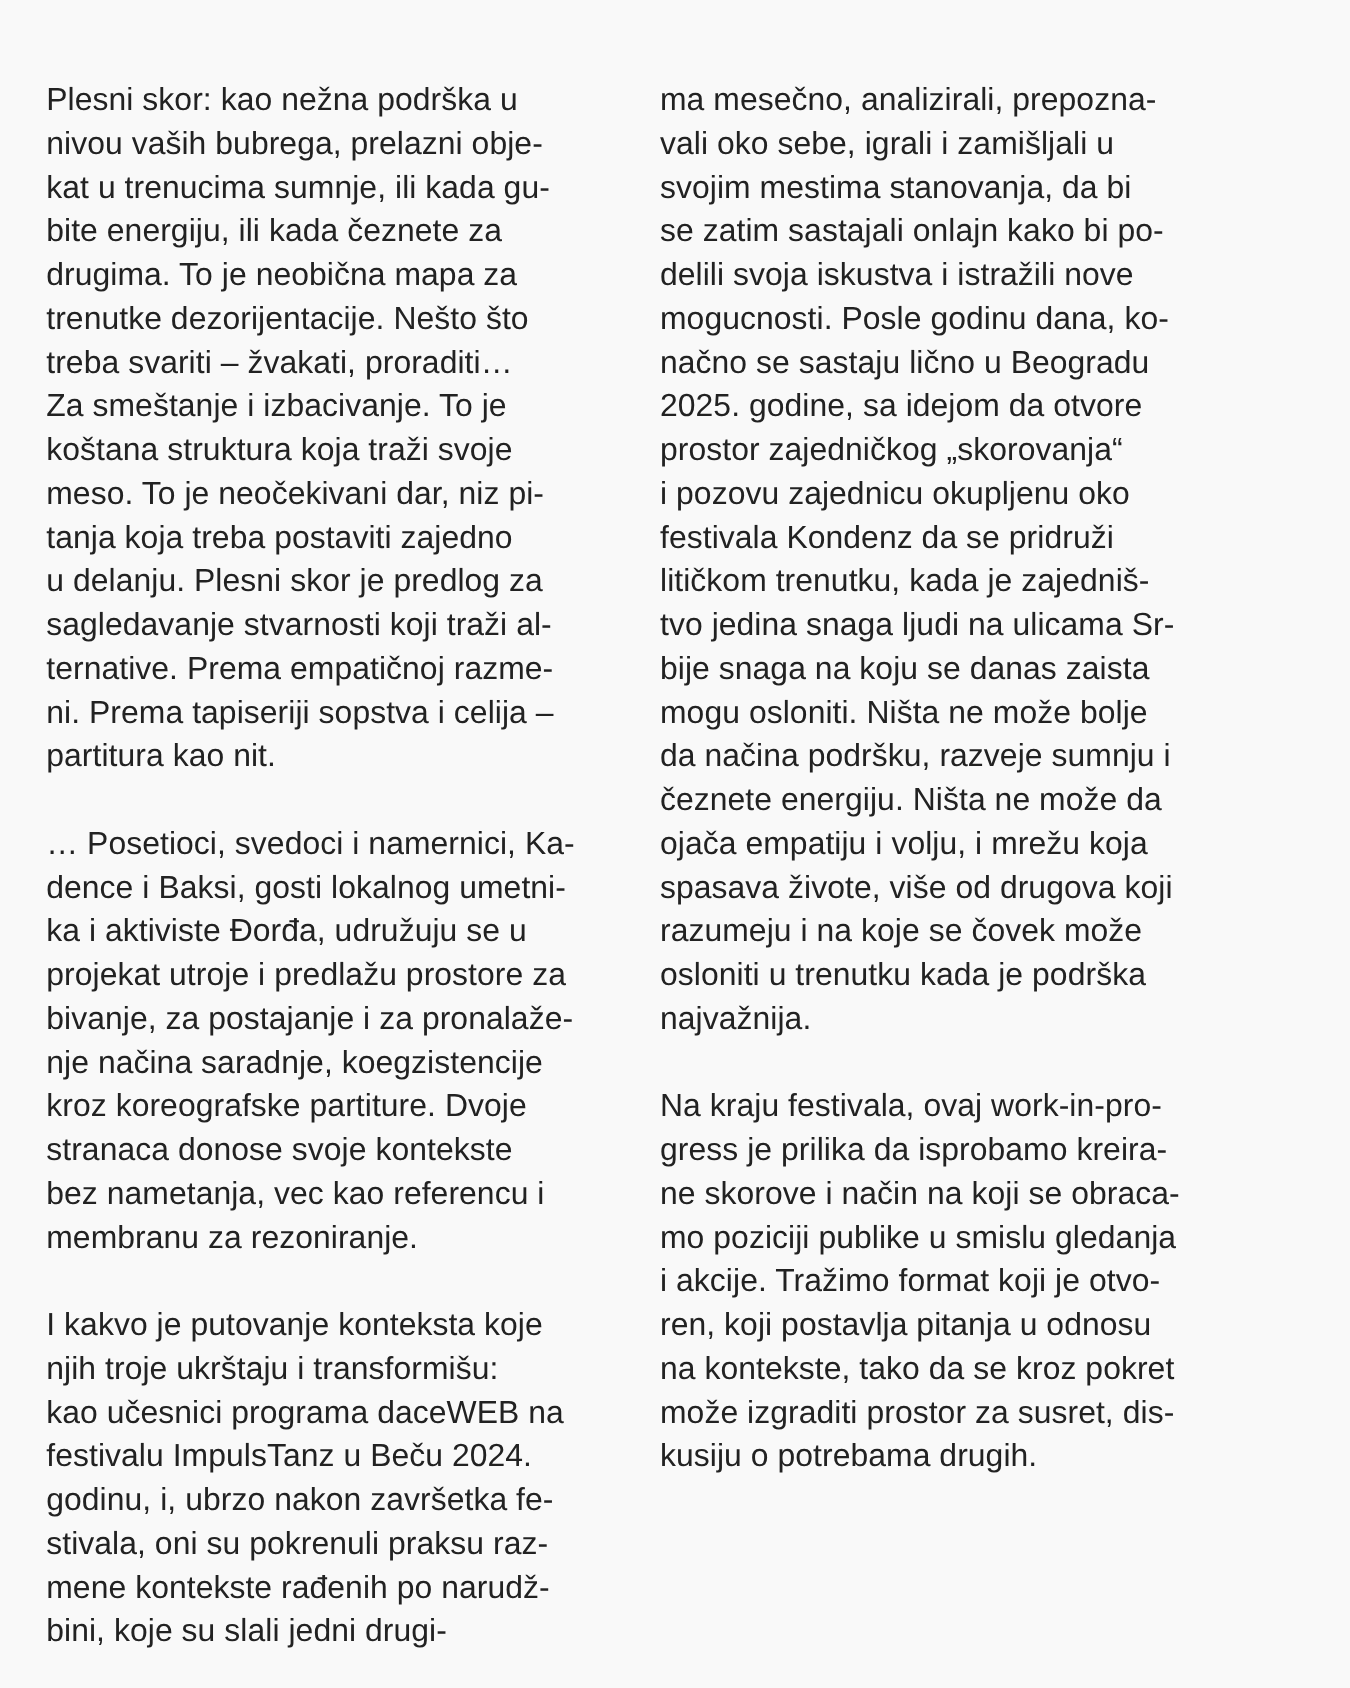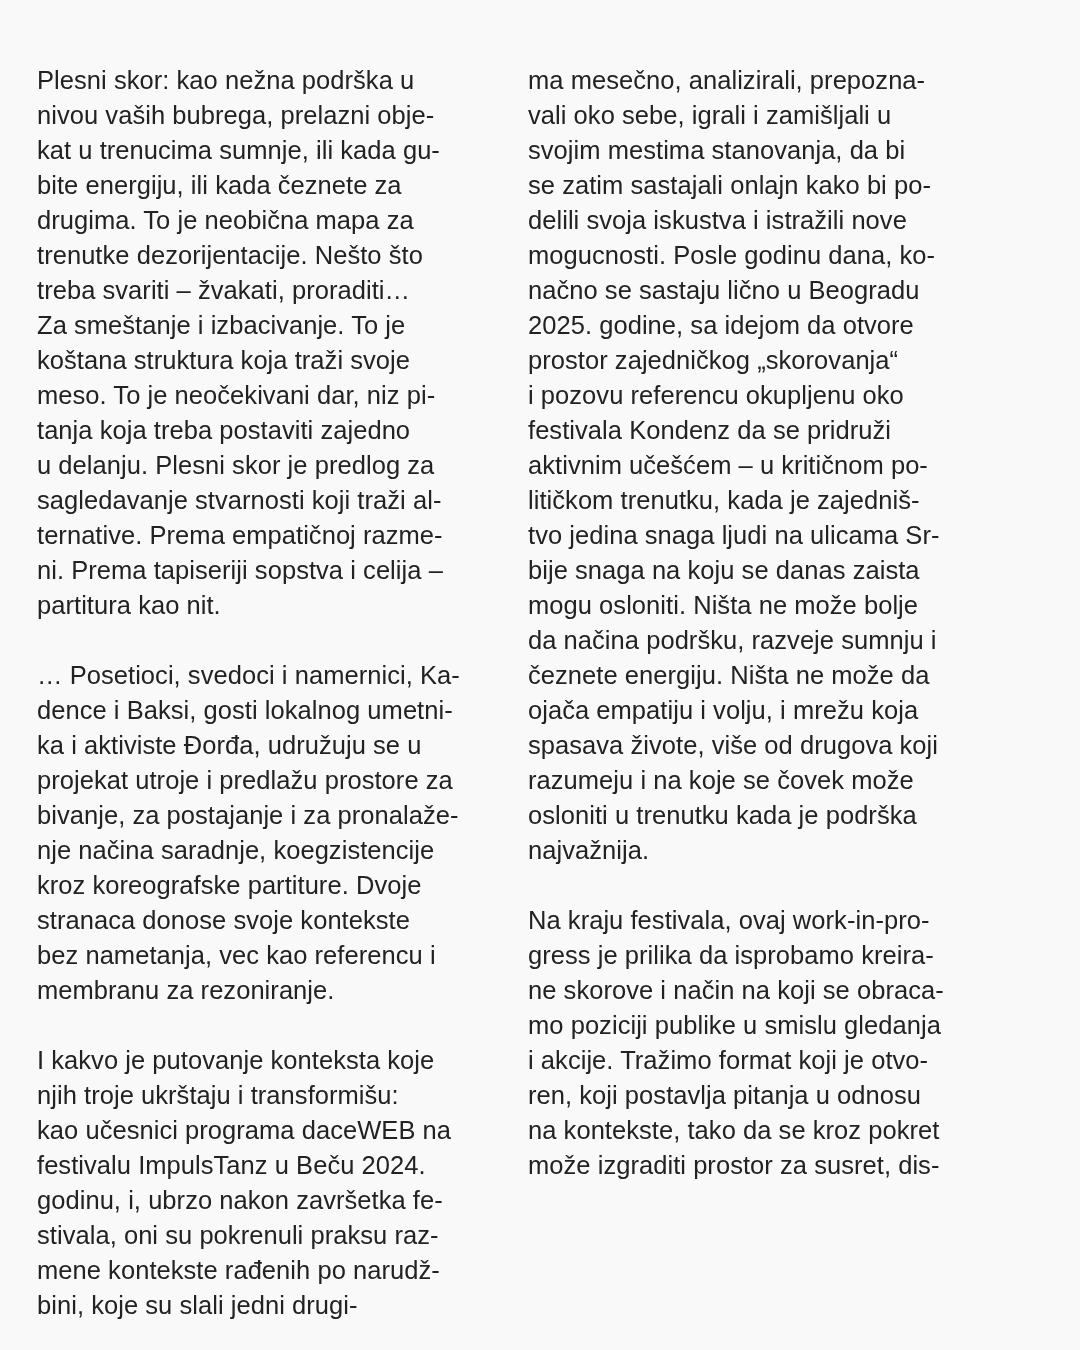--- a/index.html
+++ b/index.html
@@ -73,23 +73,22 @@
       <div class="para">
         <span class="line">ma mesečno, analizirali, prepozna-</span>
         <span class="line">vali oko sebe, igrali i zamišljali u</span>
         <span class="line">svojim mestima stanovanja, da bi</span>
         <span class="line">se zatim sastajali onlajn kako bi po-</span>
         <span class="line">delili svoja iskustva i istražili nove</span>
         <span class="line">mogucnosti. Posle godinu dana, ko-</span>
         <span class="line">načno se sastaju lično u Beogradu</span>
         <span class="line">2025. godine, sa idejom da otvore</span>
         <span class="line">prostor zajedničkog „skorovanja“</span>
-        <span class="line">i pozovu referencu okupljenu oko</span>
+        <span class="line">i pozovu zajednicu okupljenu oko</span>
         <span class="line">festivala Kondenz da se pridruži</span>
-        <span class="line">aktivnim učešćem – u kritičnom po-</span>
         <span class="line">litičkom trenutku, kada je zajedniš-</span>
         <span class="line">tvo jedina snaga ljudi na ulicama Sr-</span>
         <span class="line">bije snaga na koju se danas zaista</span>
         <span class="line">mogu osloniti. Ništa ne može bolje</span>
         <span class="line">da načina podršku, razveje sumnju i</span>
         <span class="line">čeznete energiju. Ništa ne može da</span>
         <span class="line">ojača empatiju i volju, i mrežu koja</span>
         <span class="line">spasava živote, više od drugova koji</span>
         <span class="line">razumeju i na koje se čovek može</span>
         <span class="line">osloniti u trenutku kada je podrška</span>
@@ -97,15 +96,16 @@
       </div>
       <div class="para">
         <span class="line">Na kraju festivala, ovaj work-in-pro-</span>
         <span class="line">gress je prilika da isprobamo kreira-</span>
         <span class="line">ne skorove i način na koji se obraca-</span>
         <span class="line">mo poziciji publike u smislu gledanja</span>
         <span class="line">i akcije. Tražimo format koji je otvo-</span>
         <span class="line">ren, koji postavlja pitanja u odnosu</span>
         <span class="line">na kontekste, tako da se kroz pokret</span>
         <span class="line">može izgraditi prostor za susret, dis-</span>
+        <span class="line">kusiju o potrebama drugih.</span>
       </div>
     </div>
 </div>
 
 </body></html>

